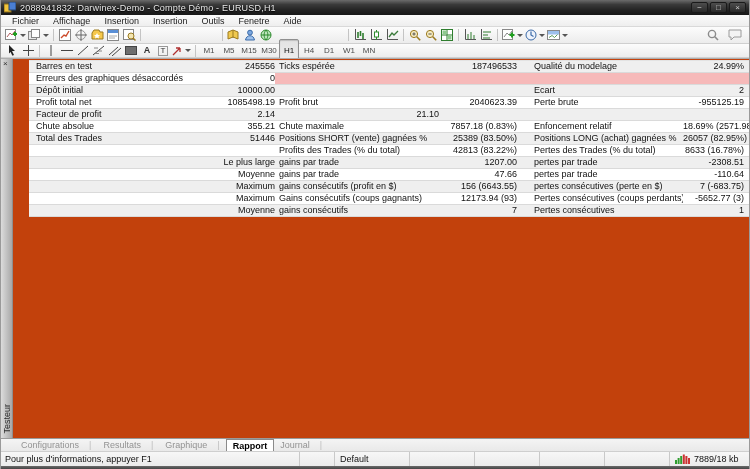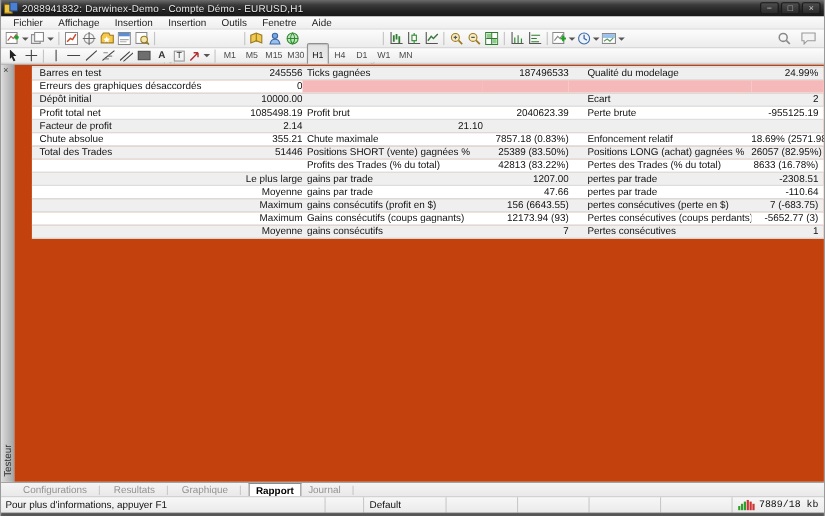--- a/index.html
+++ b/index.html
@@ -55,21 +55,21 @@
   .tab::after { content:"|"; color:#bdbdbd; margin-left:10px; }
   .tab.active { background:#fff; border:1px solid #8a8a8a; border-bottom:none; color:#000; font-weight:bold; margin-top:0; }
   .tab.active::after { content:""; margin:0; }
 
   
   .statusbar { flex:0 0 15px; height:15px; background:linear-gradient(#f7f7f7,#ebebeb); border-top:1px solid #cfcfcf; display:flex; align-items:center; }
   .scell { height:100%; display:flex; align-items:center; border-left:1px solid #c9c9c9; padding:0 5px; white-space:nowrap;text-align:right; }
   .scell.first { border-left:none; flex:1 1 auto; padding-left:4px; }
   .scell.w35 { flex:0 0 35px; } .scell.w75 { flex:0 0 75px; }
   .scell.w65 { flex:0 0 65px; }
-  .scell.mem { flex:0 0 80px; gap:3px;font-family:Liberation Mono, monospace; }
+  .scell.mem { flex:0 0 80px; gap:3px; }
   .bottomedge { flex:0 0 3px; background:linear-gradient(#6a6a6a,#444); }
 
   svg { display:block; }
 </style>
 </head>
 <body>
 
 <div class="window">
 
   <div class="titlebar">
@@ -351,21 +351,21 @@
     <div class="strip">
       <span class="strip-close">×</span>
       <span class="strip-label">Testeur</span>
     </div>
     <div class="report">
       <div class="rtable">
 
       <div class="rrow alt">
             <span class="cell c1l">Barres en test</span>
             <span class="cell c1v">245556</span>
-            <span class="cell c2l">Ticks gagnées</span>
+            <span class="cell c2l">Ticks espérée</span>
             <span class="cell c2v">187496533</span>
             <span class="cell c3l">Qualité du modelage</span>
             <span class="cell c3v">24.99%</span>
           </div>
           <div class="rrow pink">
             <span class="cell c1l">Erreurs des graphiques désaccordés</span>
             <span class="cell c1v">0</span>
             <span class="cell c2l"></span>
             <span class="cell c2v"></span>
             <span class="cell c3l"></span>

